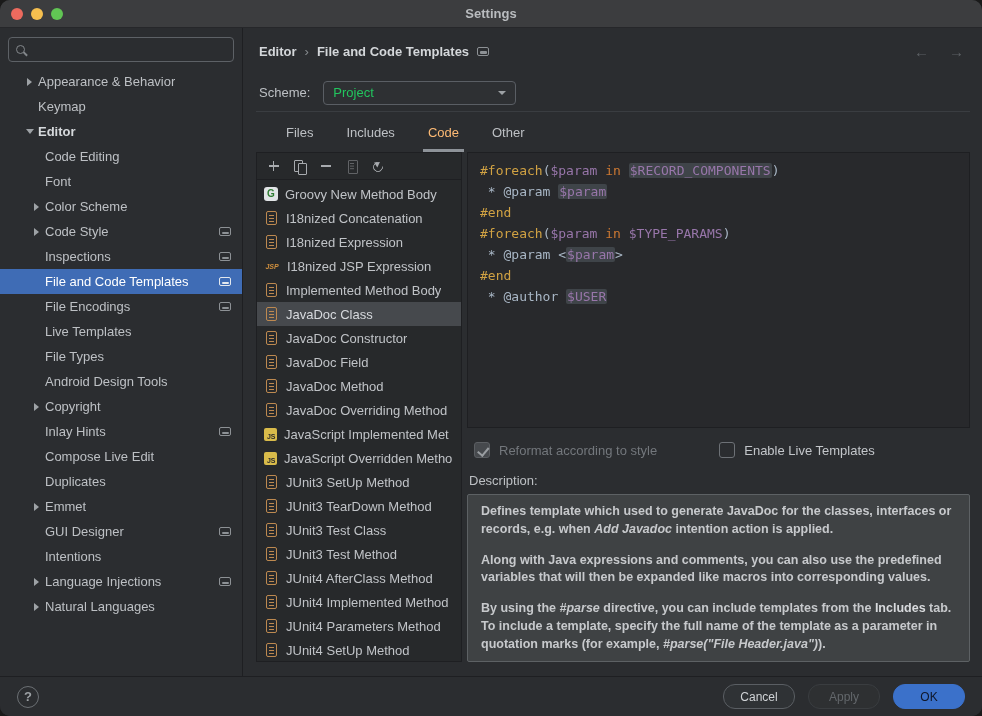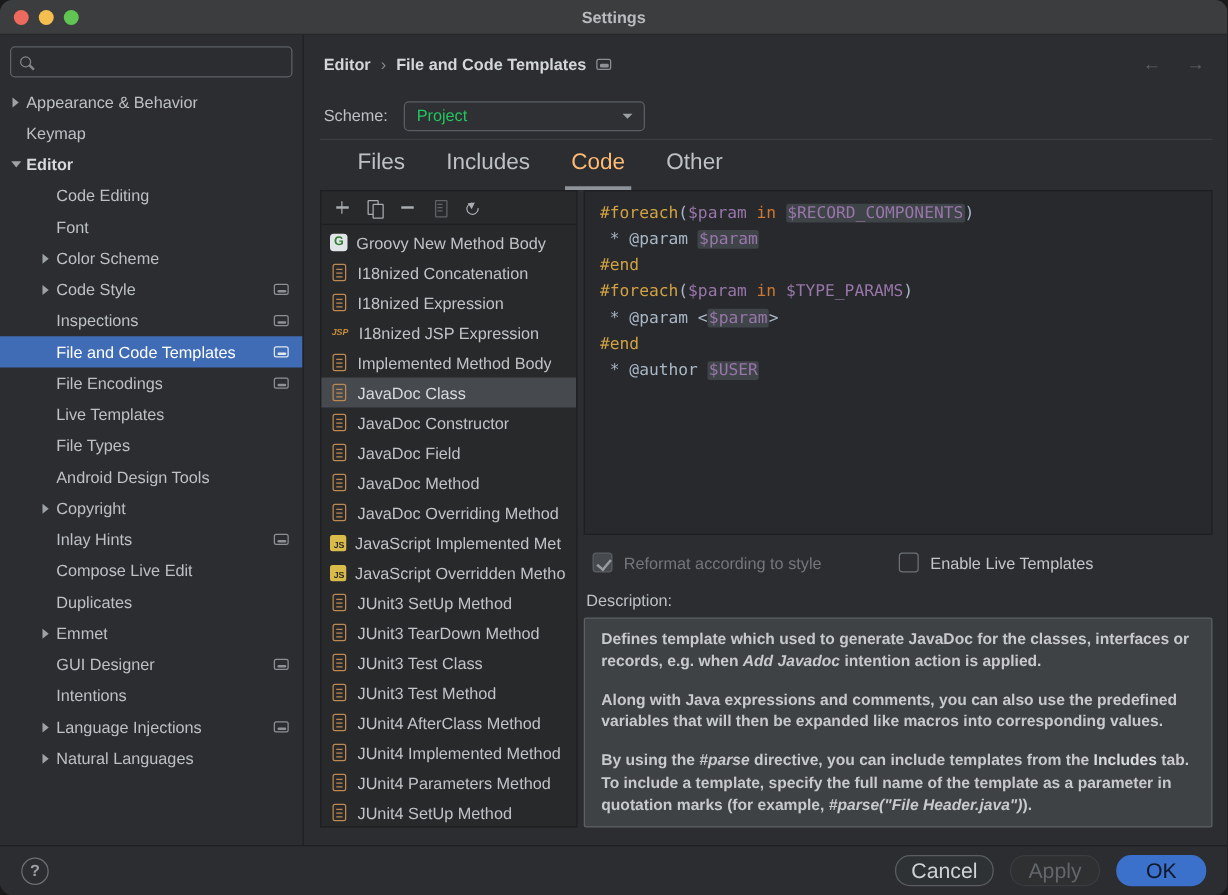--- a/index.html
+++ b/index.html
@@ -22,21 +22,21 @@
 
   
   .sidebar { width:243px; flex:none; border-right:1px solid #1e1f22; display:flex; flex-direction:column; padding-top:9px; }
   .search { margin:0 8px 7px 8px; height:25px; border:1px solid #5d6166; border-radius:4px; display:flex; align-items:center; gap:7px; padding:0 7px; }
   .mag { width:9px; height:9px; border:1.5px solid #83878b; border-radius:50%; position:relative; flex:none; }
   .mag::after { content:""; position:absolute; width:5px; height:1.5px; background:#83878b; transform:rotate(45deg); right:-4px; bottom:-1px; }
   .search input { flex:1; background:transparent; border:none; outline:none; color:#d4d7da; font-size:13px; font-family:"Liberation Sans", sans-serif; min-width:0; }
 
   .tree { flex:1; overflow:hidden; }
   .trow { height:25px; display:flex; align-items:center; font-size:13px; color:#bdc0c4; padding-right:11px; cursor:default; }
-  .trow.lvl0 { padding-left:4px; }
+  .trow.lvl0 { padding-left:21px; }
   .trow.lvl1 { padding-left:28px; }
   .trow.bold .tlabel { font-weight:bold; color:#d6d9dc; }
   .trow.sel { background:#3f6cb5; color:#ffffff; }
   .chev { width:17px; flex:none; display:flex; align-items:center; justify-content:center; }
   .chev.right::before { content:""; border-left:5px solid #9ea2a6; border-top:4px solid transparent; border-bottom:4px solid transparent; }
   .chev.down::before { content:""; border-top:5px solid #9ea2a6; border-left:4px solid transparent; border-right:4px solid transparent; }
   .tlabel { white-space:nowrap; overflow:hidden; text-overflow:ellipsis; }
   .badge { margin-left:auto; width:12px; height:9px; border:1px solid #8d9195; border-radius:2px; position:relative; flex:none; }
   .badge::after { content:""; position:absolute; left:1.5px; right:1.5px; bottom:1px; height:2.5px; background:#8d9195; border-radius:1px; }
   .trow.sel .badge { border-color:#e3e8ee; }
@@ -52,21 +52,21 @@
   .crumb-badge::after { content:""; position:absolute; left:1.5px; right:1.5px; bottom:1px; height:2.5px; background:#8d9195; border-radius:1px; }
   .nav-arrows { position:absolute; right:6px; top:0; bottom:0; display:flex; align-items:center; gap:20px; }
   .nav-arrow { color:#5d6165; font-size:15px; }
 
   .scheme-row { height:38px; flex:none; display:flex; align-items:center; gap:13px; padding-left:3px; border-bottom:1px solid #3a3d41; }
   .scheme-label { font-size:13px; color:#bdc0c4; }
   .scheme-select { width:193px; height:24px; background:#2e3033; border:1px solid #5a5e64; border-radius:4px; display:flex; align-items:center; justify-content:space-between; padding:0 9px; font-size:13px; color:#22c55e; }
   .sel-chev { border-top:4.5px solid #9da1a5; border-left:4px solid transparent; border-right:4px solid transparent; }
 
   .tabs { height:40px; flex:none; display:flex; align-items:flex-end; padding-left:25px; }
-  .tab { padding:0 5px 9px 5px; margin-right:23px; font-size:18px; color:#bdc0c4; border-bottom:3px solid transparent; cursor:default; }
+  .tab { padding:0 5px 9px 5px; margin-right:23px; font-size:13px; color:#bdc0c4; border-bottom:3px solid transparent; cursor:default; }
   .tab.sel { color:#fdba74; border-bottom-color:#8e9399; }
 
   
   .split { flex:1; display:flex; min-height:0; padding-bottom:14px; }
 
   .tpl-panel { width:206px; flex:none; background:#27292b; border:1px solid #1e1f22; display:flex; flex-direction:column; }
   .tpl-toolbar { height:27px; flex:none; border-bottom:1px solid #1e1f22; display:flex; align-items:center; padding:0 5px; gap:3px; }
   .tbtn { width:23px; height:21px; display:flex; align-items:center; justify-content:center; border-radius:3px; }
   .tbtn.dis { opacity:0.45; }
   .tbi { position:relative; width:16px; height:16px; display:block; }
@@ -110,21 +110,21 @@
   .desc-label { flex:none; margin:11px 0 6px 2px; font-size:13px; color:#bdc0c4; }
   .desc-box { flex:1; background:#3f4244; border:1px solid #5d6164; border-radius:2px; padding:8px 13px; font-size:12.5px; line-height:1.42; color:#c7c9cc; overflow:hidden;font-weight:bold; }
   .desc-box p { margin:0 0 13px 0; }
   .desc-box p:last-child { margin-bottom:0; }
   .desc-box b { color:#d8dadd; }
 
   
   .footer { height:40px; flex:none; border-top:1px solid #1e1f22; display:flex; align-items:center; padding:0 17px; gap:13px; background:#2b2d30; }
   .help { width:22px; height:22px; border-radius:50%; border:1px solid #6c7074; color:#9da1a5; display:flex; align-items:center; justify-content:center; font-size:13px; font-weight:bold; }
   .spacer { flex:1; }
-  .btn { min-width:72px; height:25px; border-radius:12px; display:flex; align-items:center; justify-content:center; font-size:17px; padding:0 12px; cursor:default; }
+  .btn { min-width:72px; height:25px; border-radius:12px; display:flex; align-items:center; justify-content:center; font-size:12px; padding:0 12px; cursor:default; }
   .btn-cancel { background:#2f3235; border:1px solid #5a5e63; color:#d0d3d6; }
   .btn-apply { background:#2e3032; border:1px solid #3a3d40; color:#63676b; }
   .btn-ok { background:#3b71ca; border:1px solid #3b71ca; color:#0f172a; }
 </style>
 </head>
 <body>
 
 <div class="window">
 
   <div class="titlebar">

